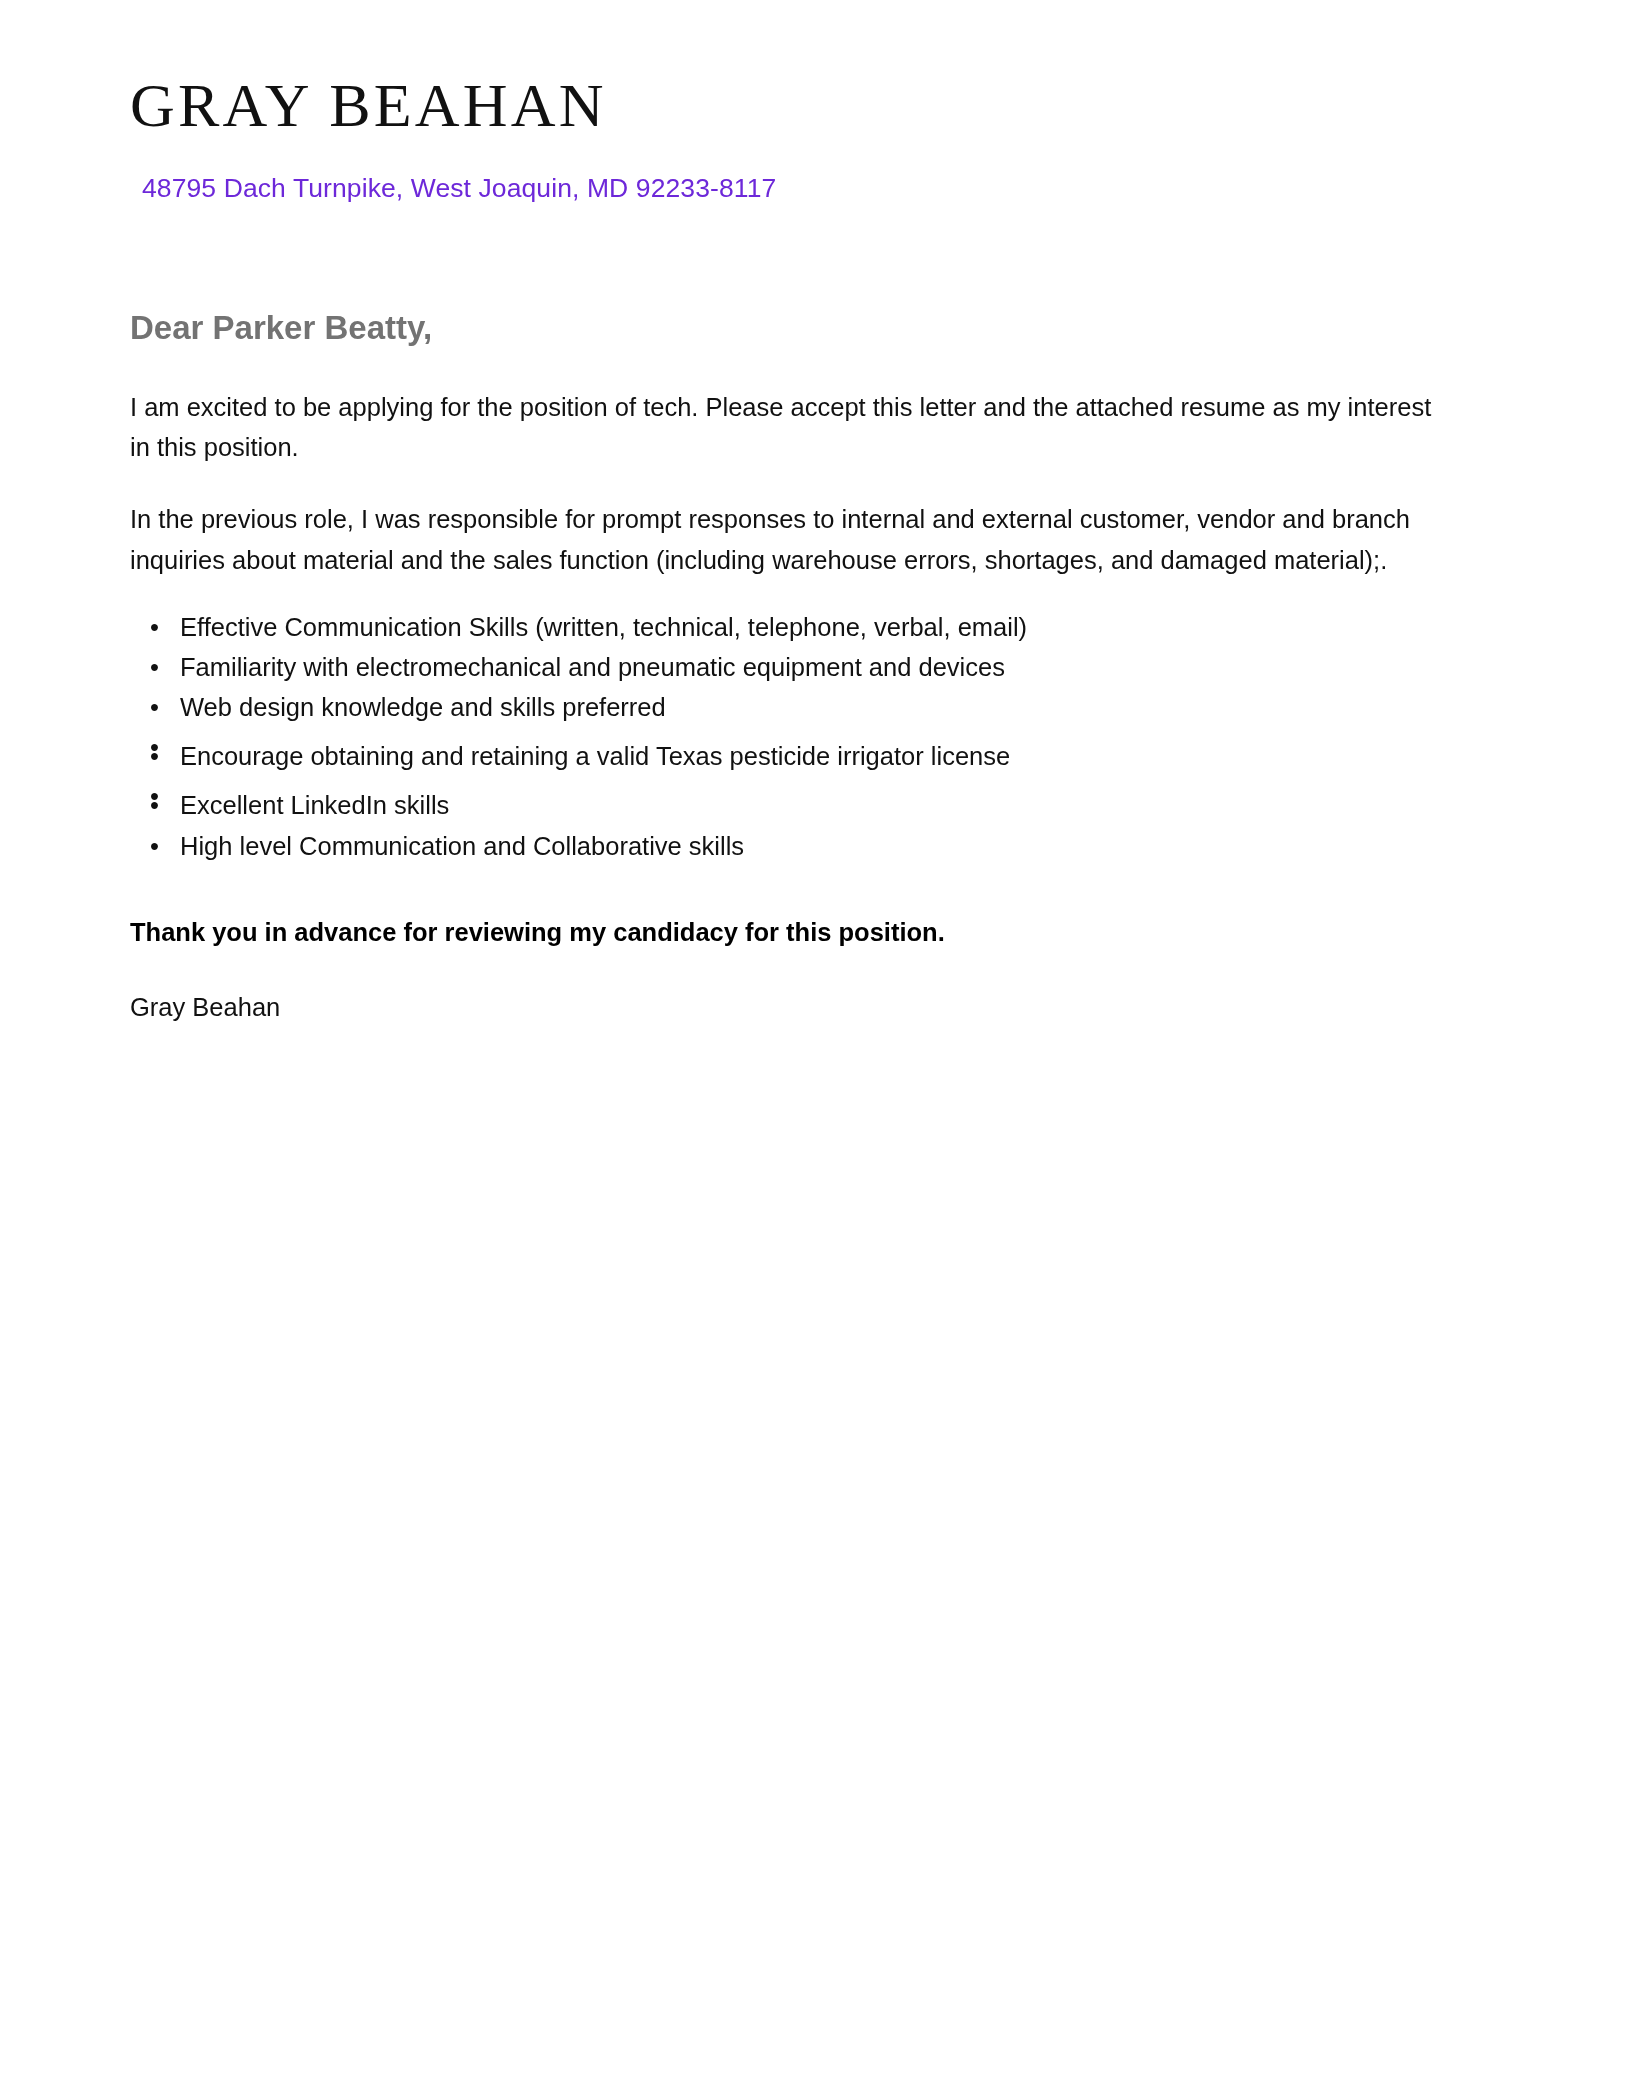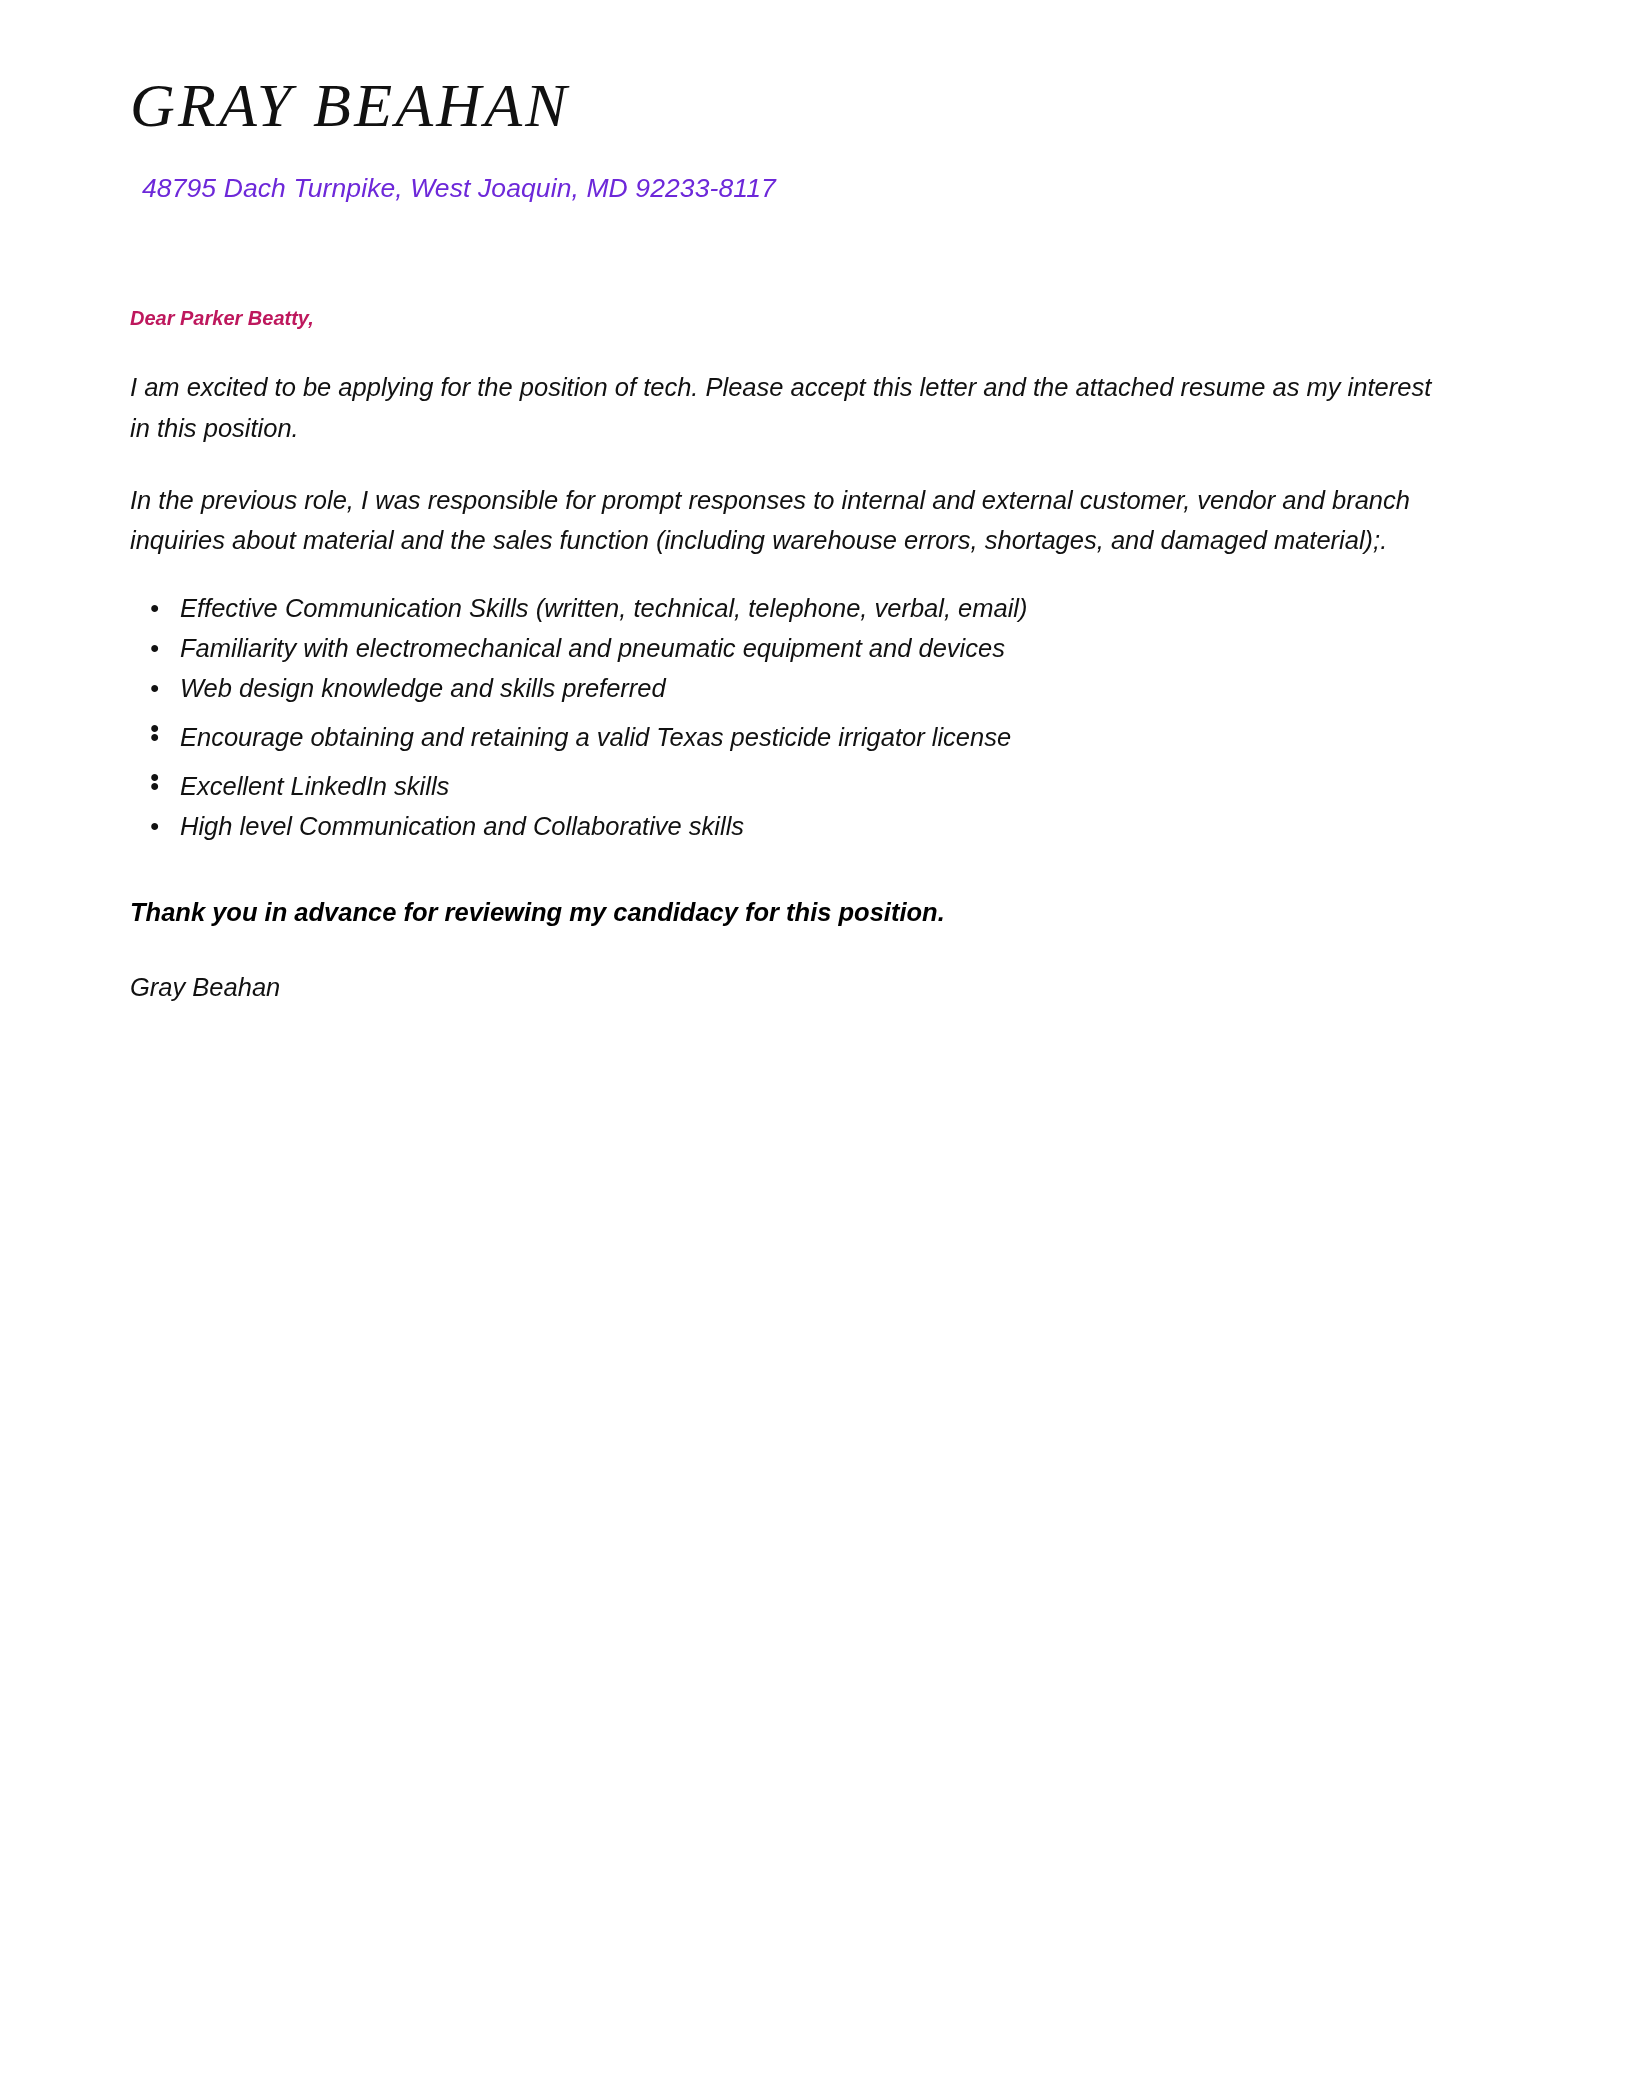--- a/index.html
+++ b/index.html
@@ -18,21 +18,20 @@
   }
 
   .page {
     position: relative;
     width: 1632px;
     height: 2098px;
     background: #ffffff;
     box-sizing: border-box;
     padding: 4px;
     overflow: hidden;
-    font-style: italic;
   }
 
   .content {
     position: absolute;
     left: 130px;
     top: 72px;
     width: 1372px;
   }
 
   
@@ -62,25 +61,25 @@
     color: #6d28d9;
   }
 
   
   .letter-body {
     margin-top: 96px;
   }
 
   .salutation {
     font-family: "Liberation Sans", sans-serif;
-    font-size: 20px;
+    font-size: 33px;
     font-weight: 700;
     line-height: 1.5;
     margin: 0 0 34px 0;
-    color: #be185d;
+    color: #737373;
   }
 
   .body-paragraph {
     font-family: "Liberation Sans", sans-serif;
     font-size: 25.5px;
     font-weight: 400;
     line-height: 1.58;
     margin: 0 0 32px 0;
     color: #111111;
     max-width: 1318px;

